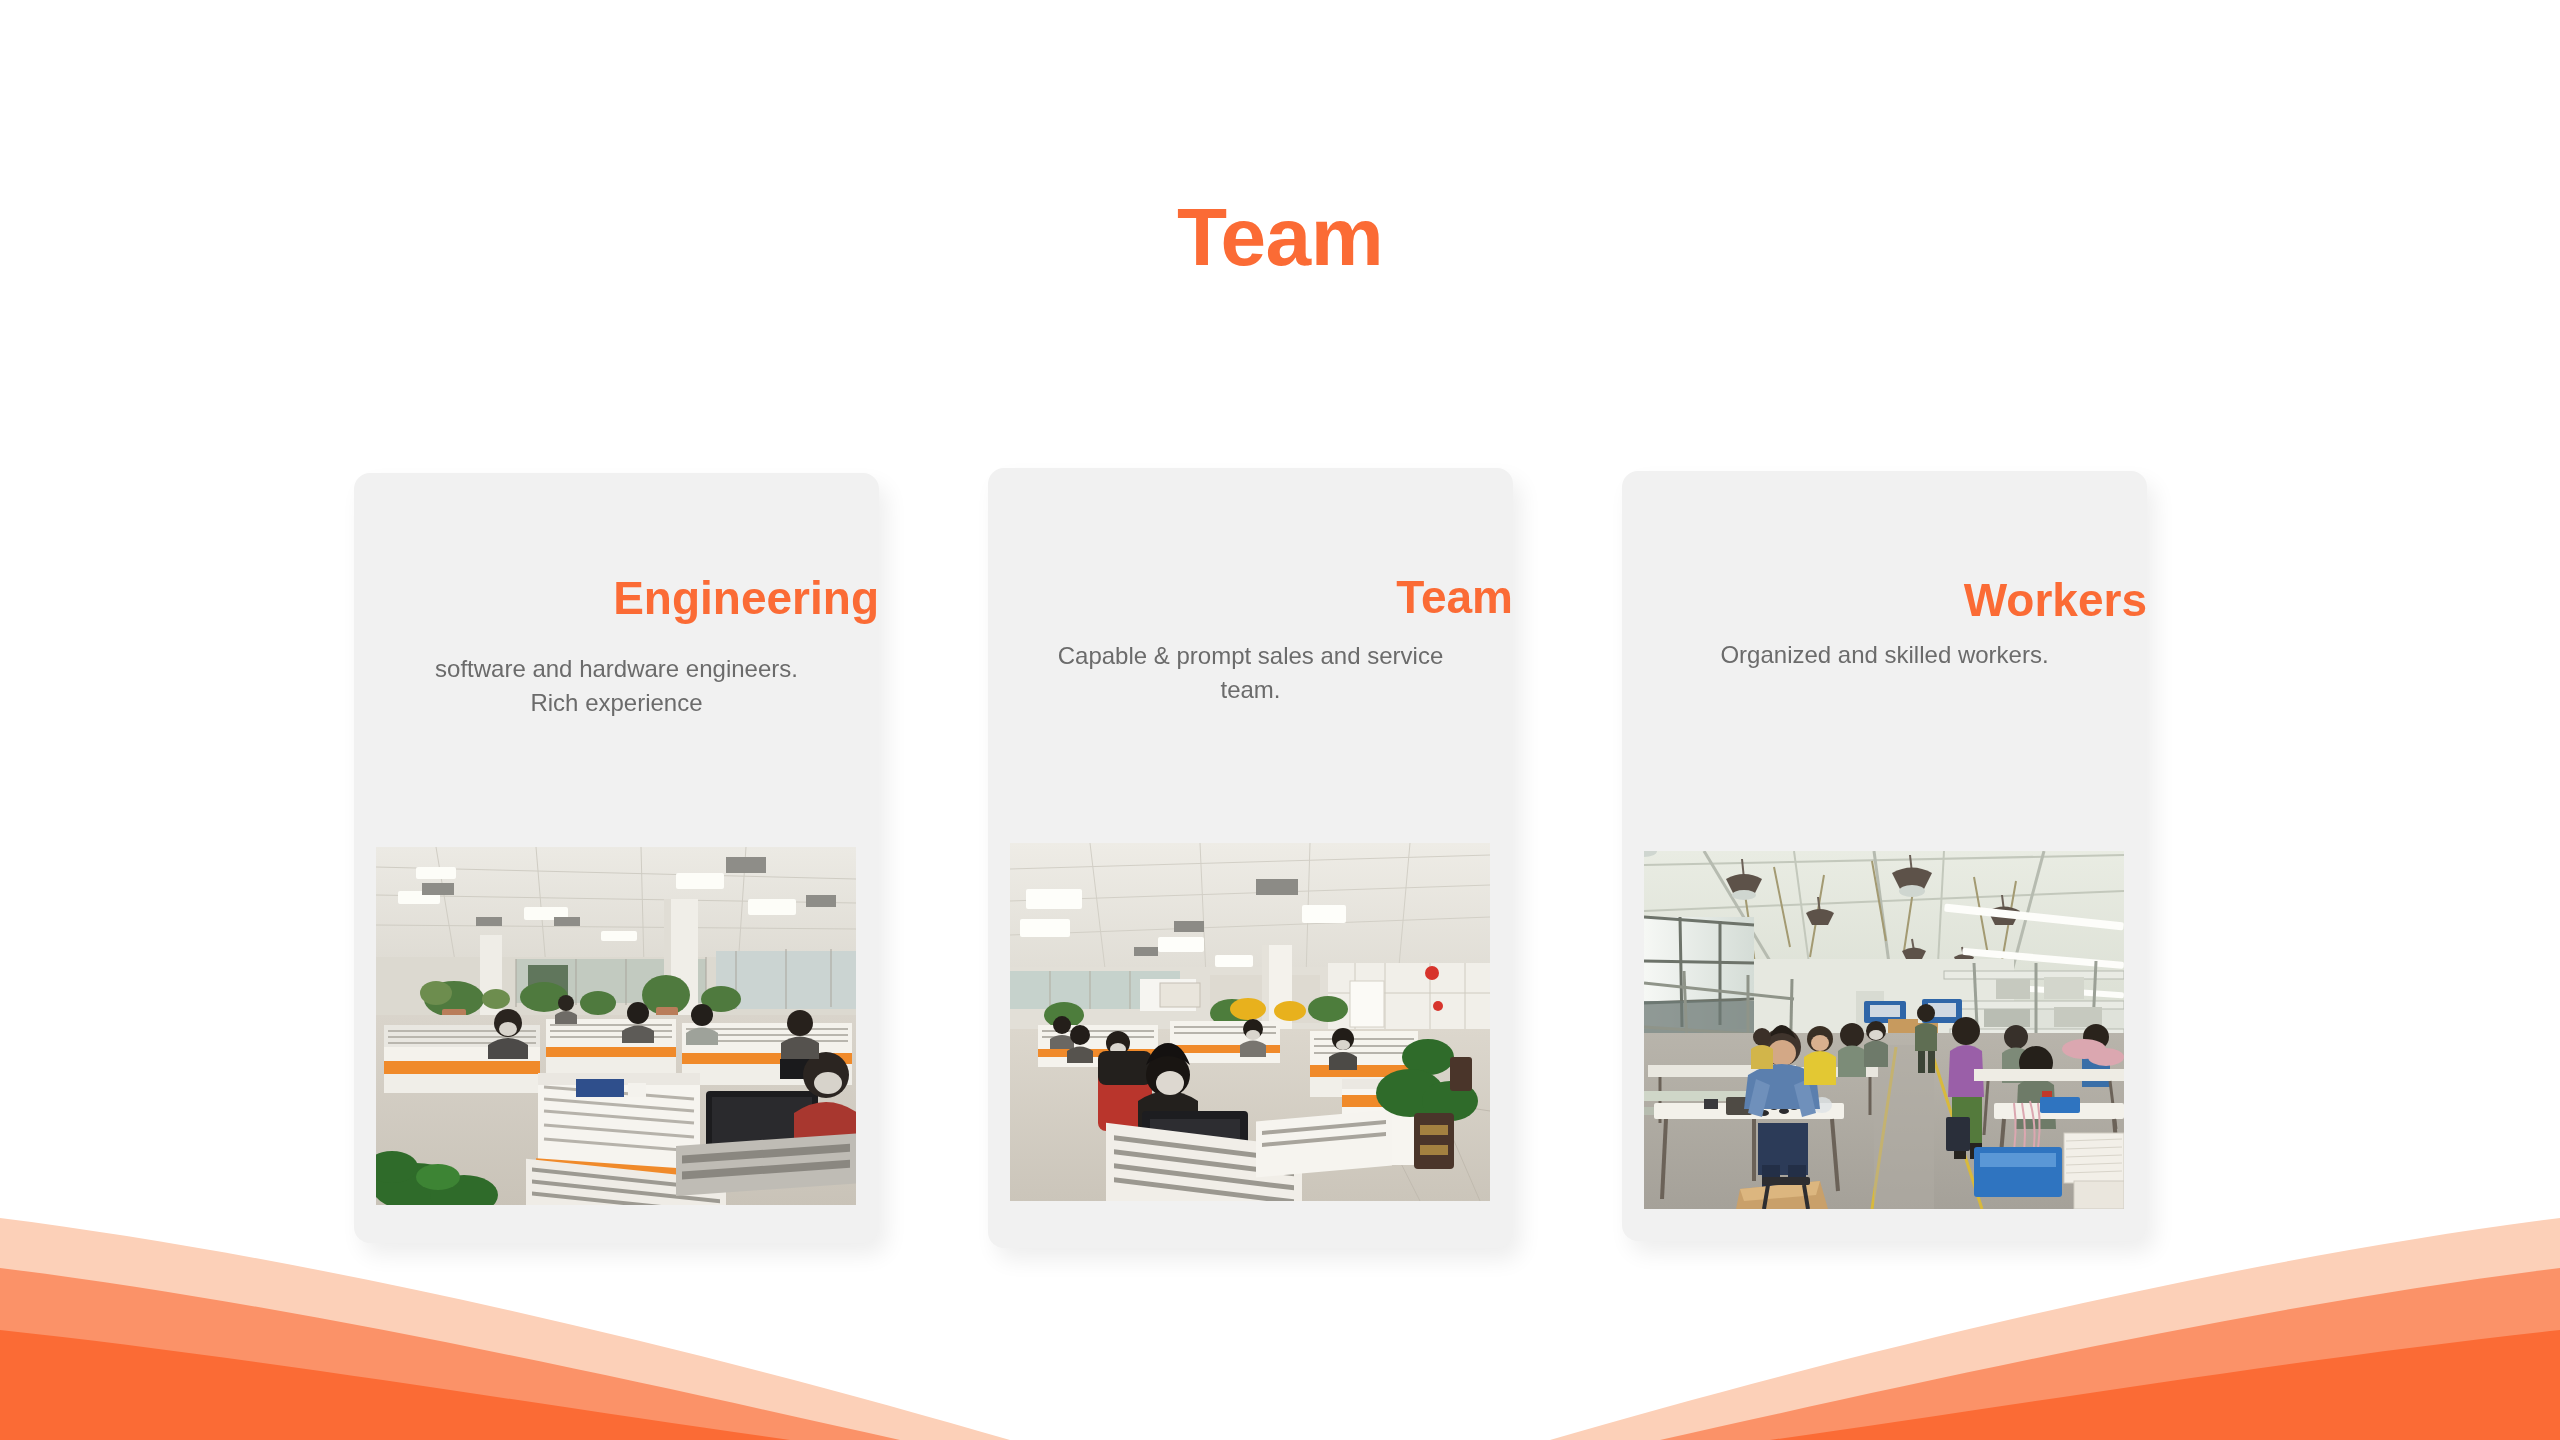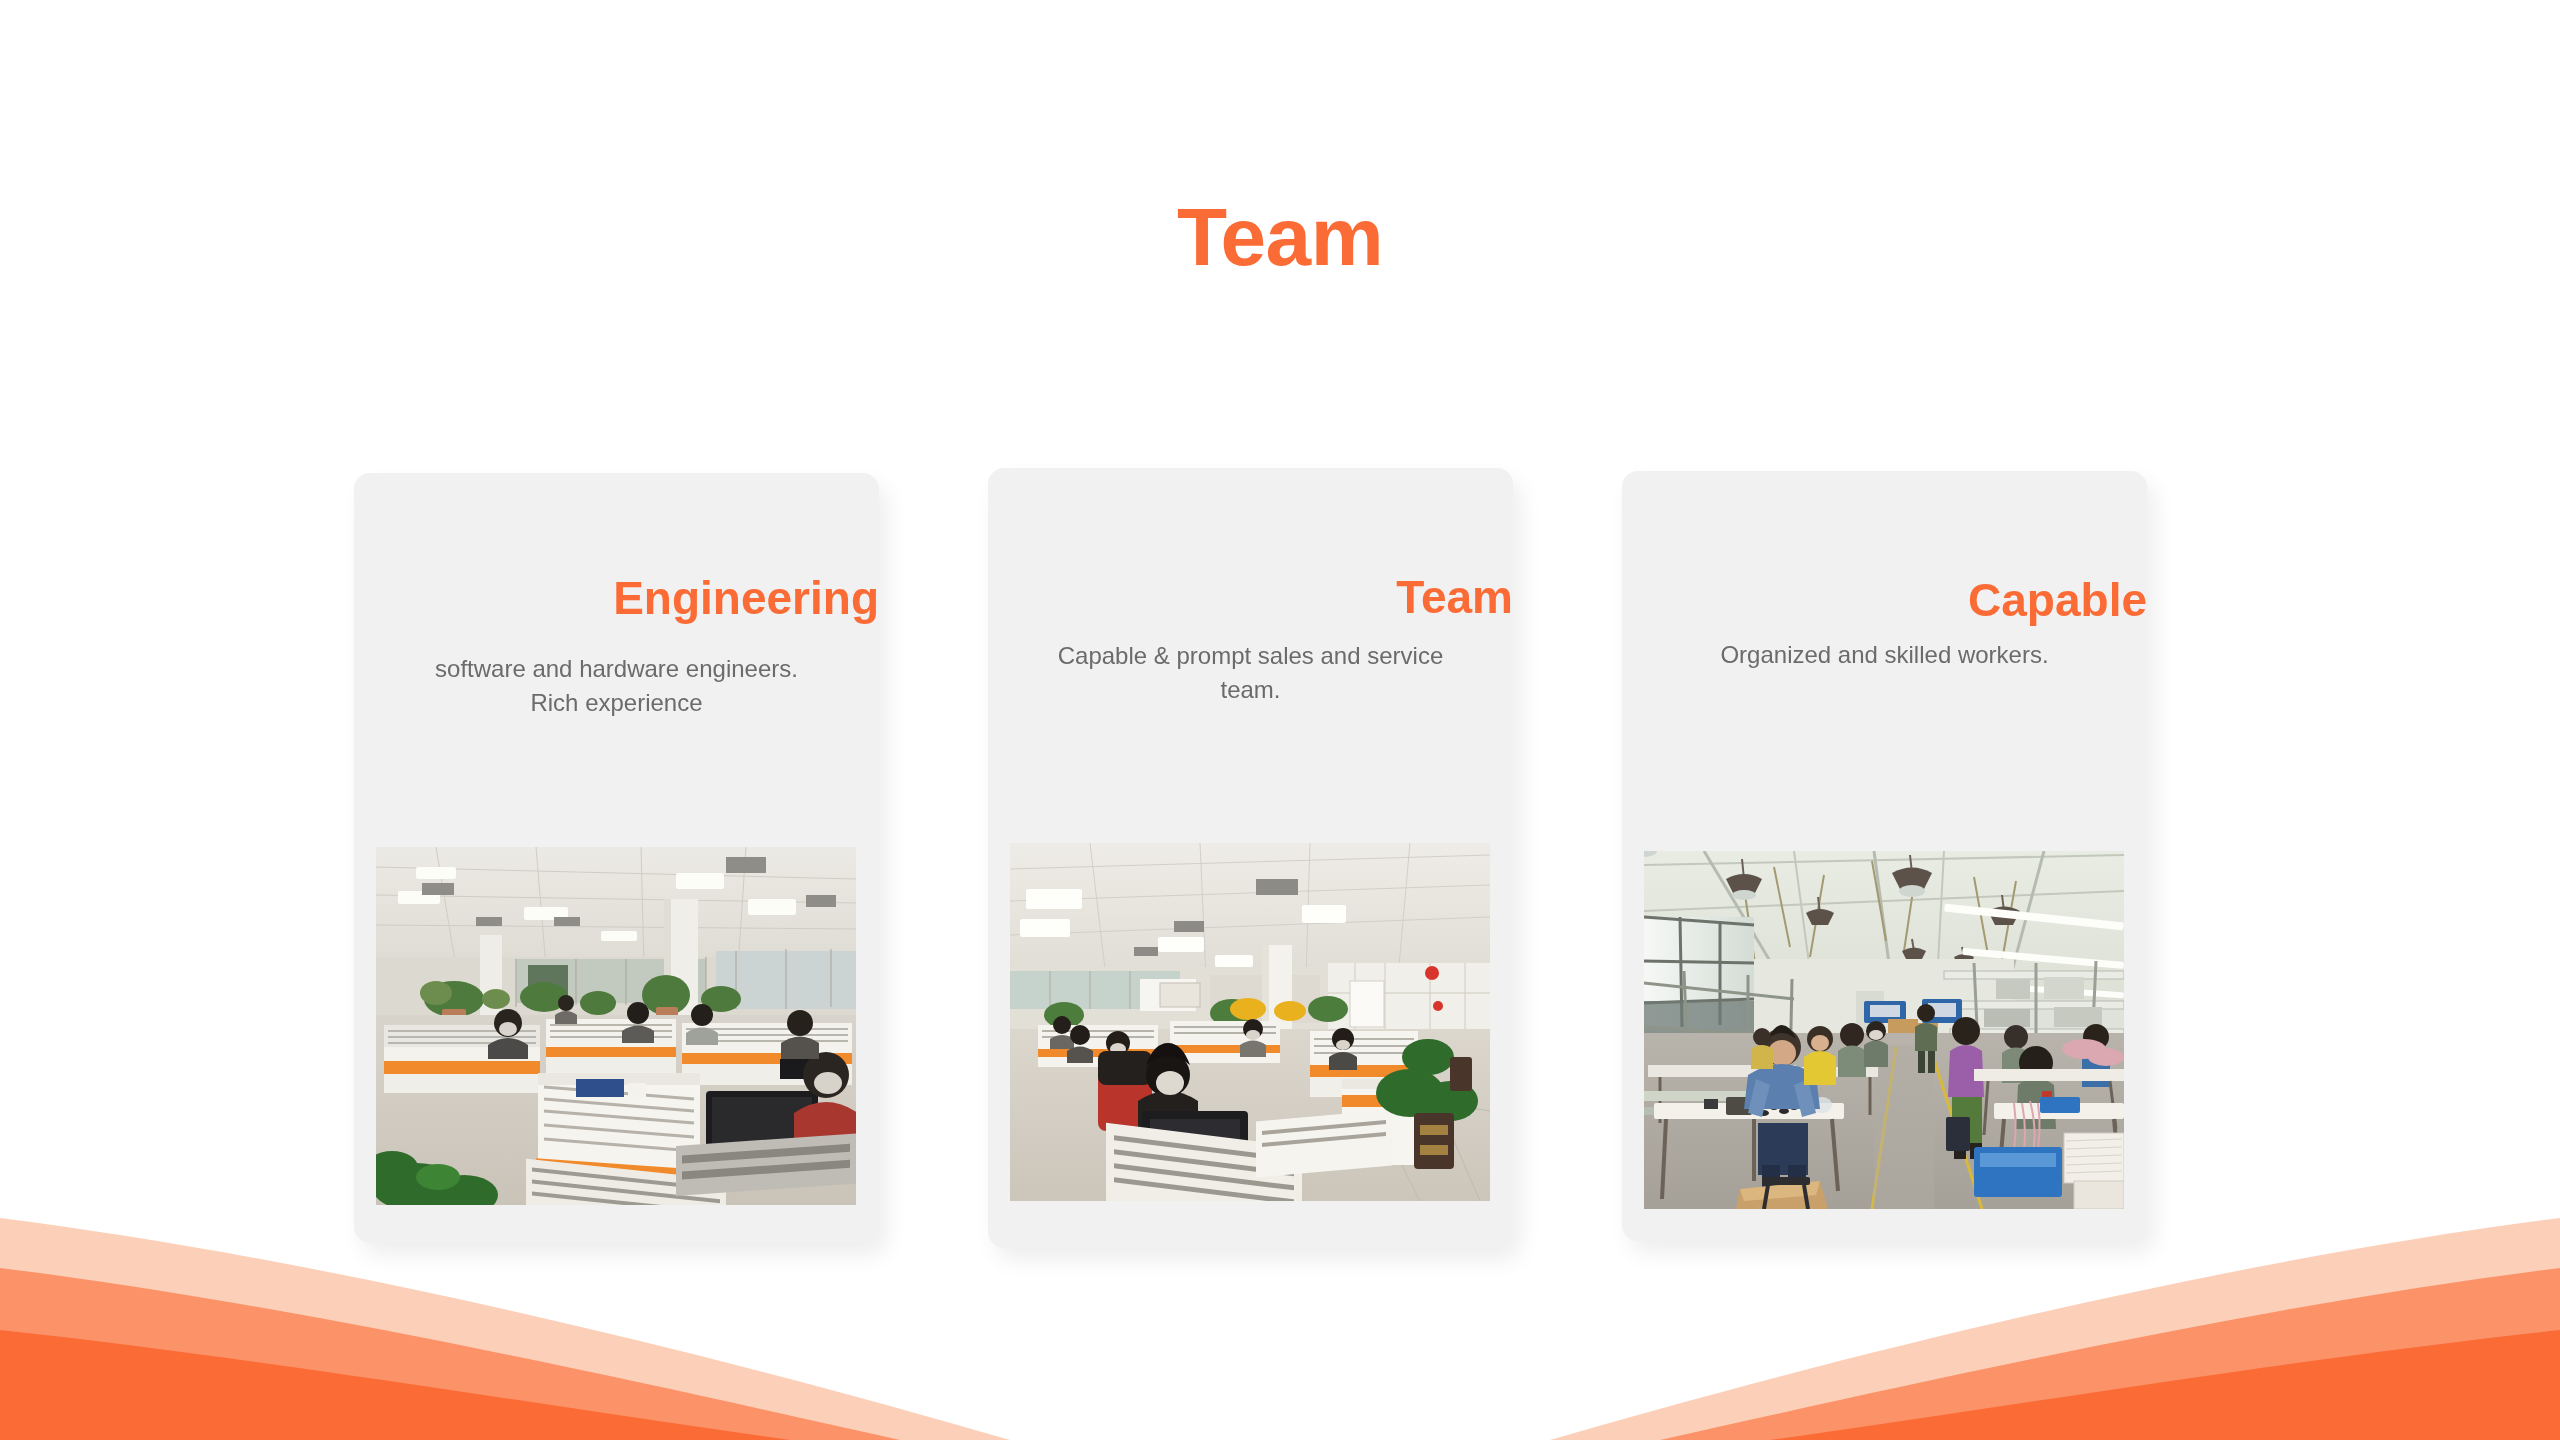--- a/index.html
+++ b/index.html
@@ -488,21 +488,21 @@
           </g>
           <rect x="404" y="270" width="40" height="56" rx="4" fill="#4a352a"></rect>
           <rect x="410" y="282" width="28" height="10" fill="#c9a24a" opacity="0.7"></rect>
           <rect x="410" y="302" width="28" height="10" fill="#c9a24a" opacity="0.7"></rect>
           <rect x="440" y="214" width="22" height="34" rx="3" fill="#4a352a"></rect>
         </svg>
       </div>
     </div>
 
     <div class="card card-3">
-      <div class="card-title">Capable</div>
+      <div class="card-title">Workers</div>
       <div class="card-desc">
         <div>Organized and skilled workers.</div>
         <div></div>
       </div>
       <div class="card-photo-wrap">
         <svg viewBox="0 0 480 358" preserveAspectRatio="xMidYMid slice" aria-hidden="true">
           <defs>
             <linearGradient id="w-ceil" x1="0" y1="0" x2="0" y2="1">
               <stop offset="0" stop-color="#e9ece3"></stop>
                 <stop offset="1" stop-color="#dce0d5"></stop>

